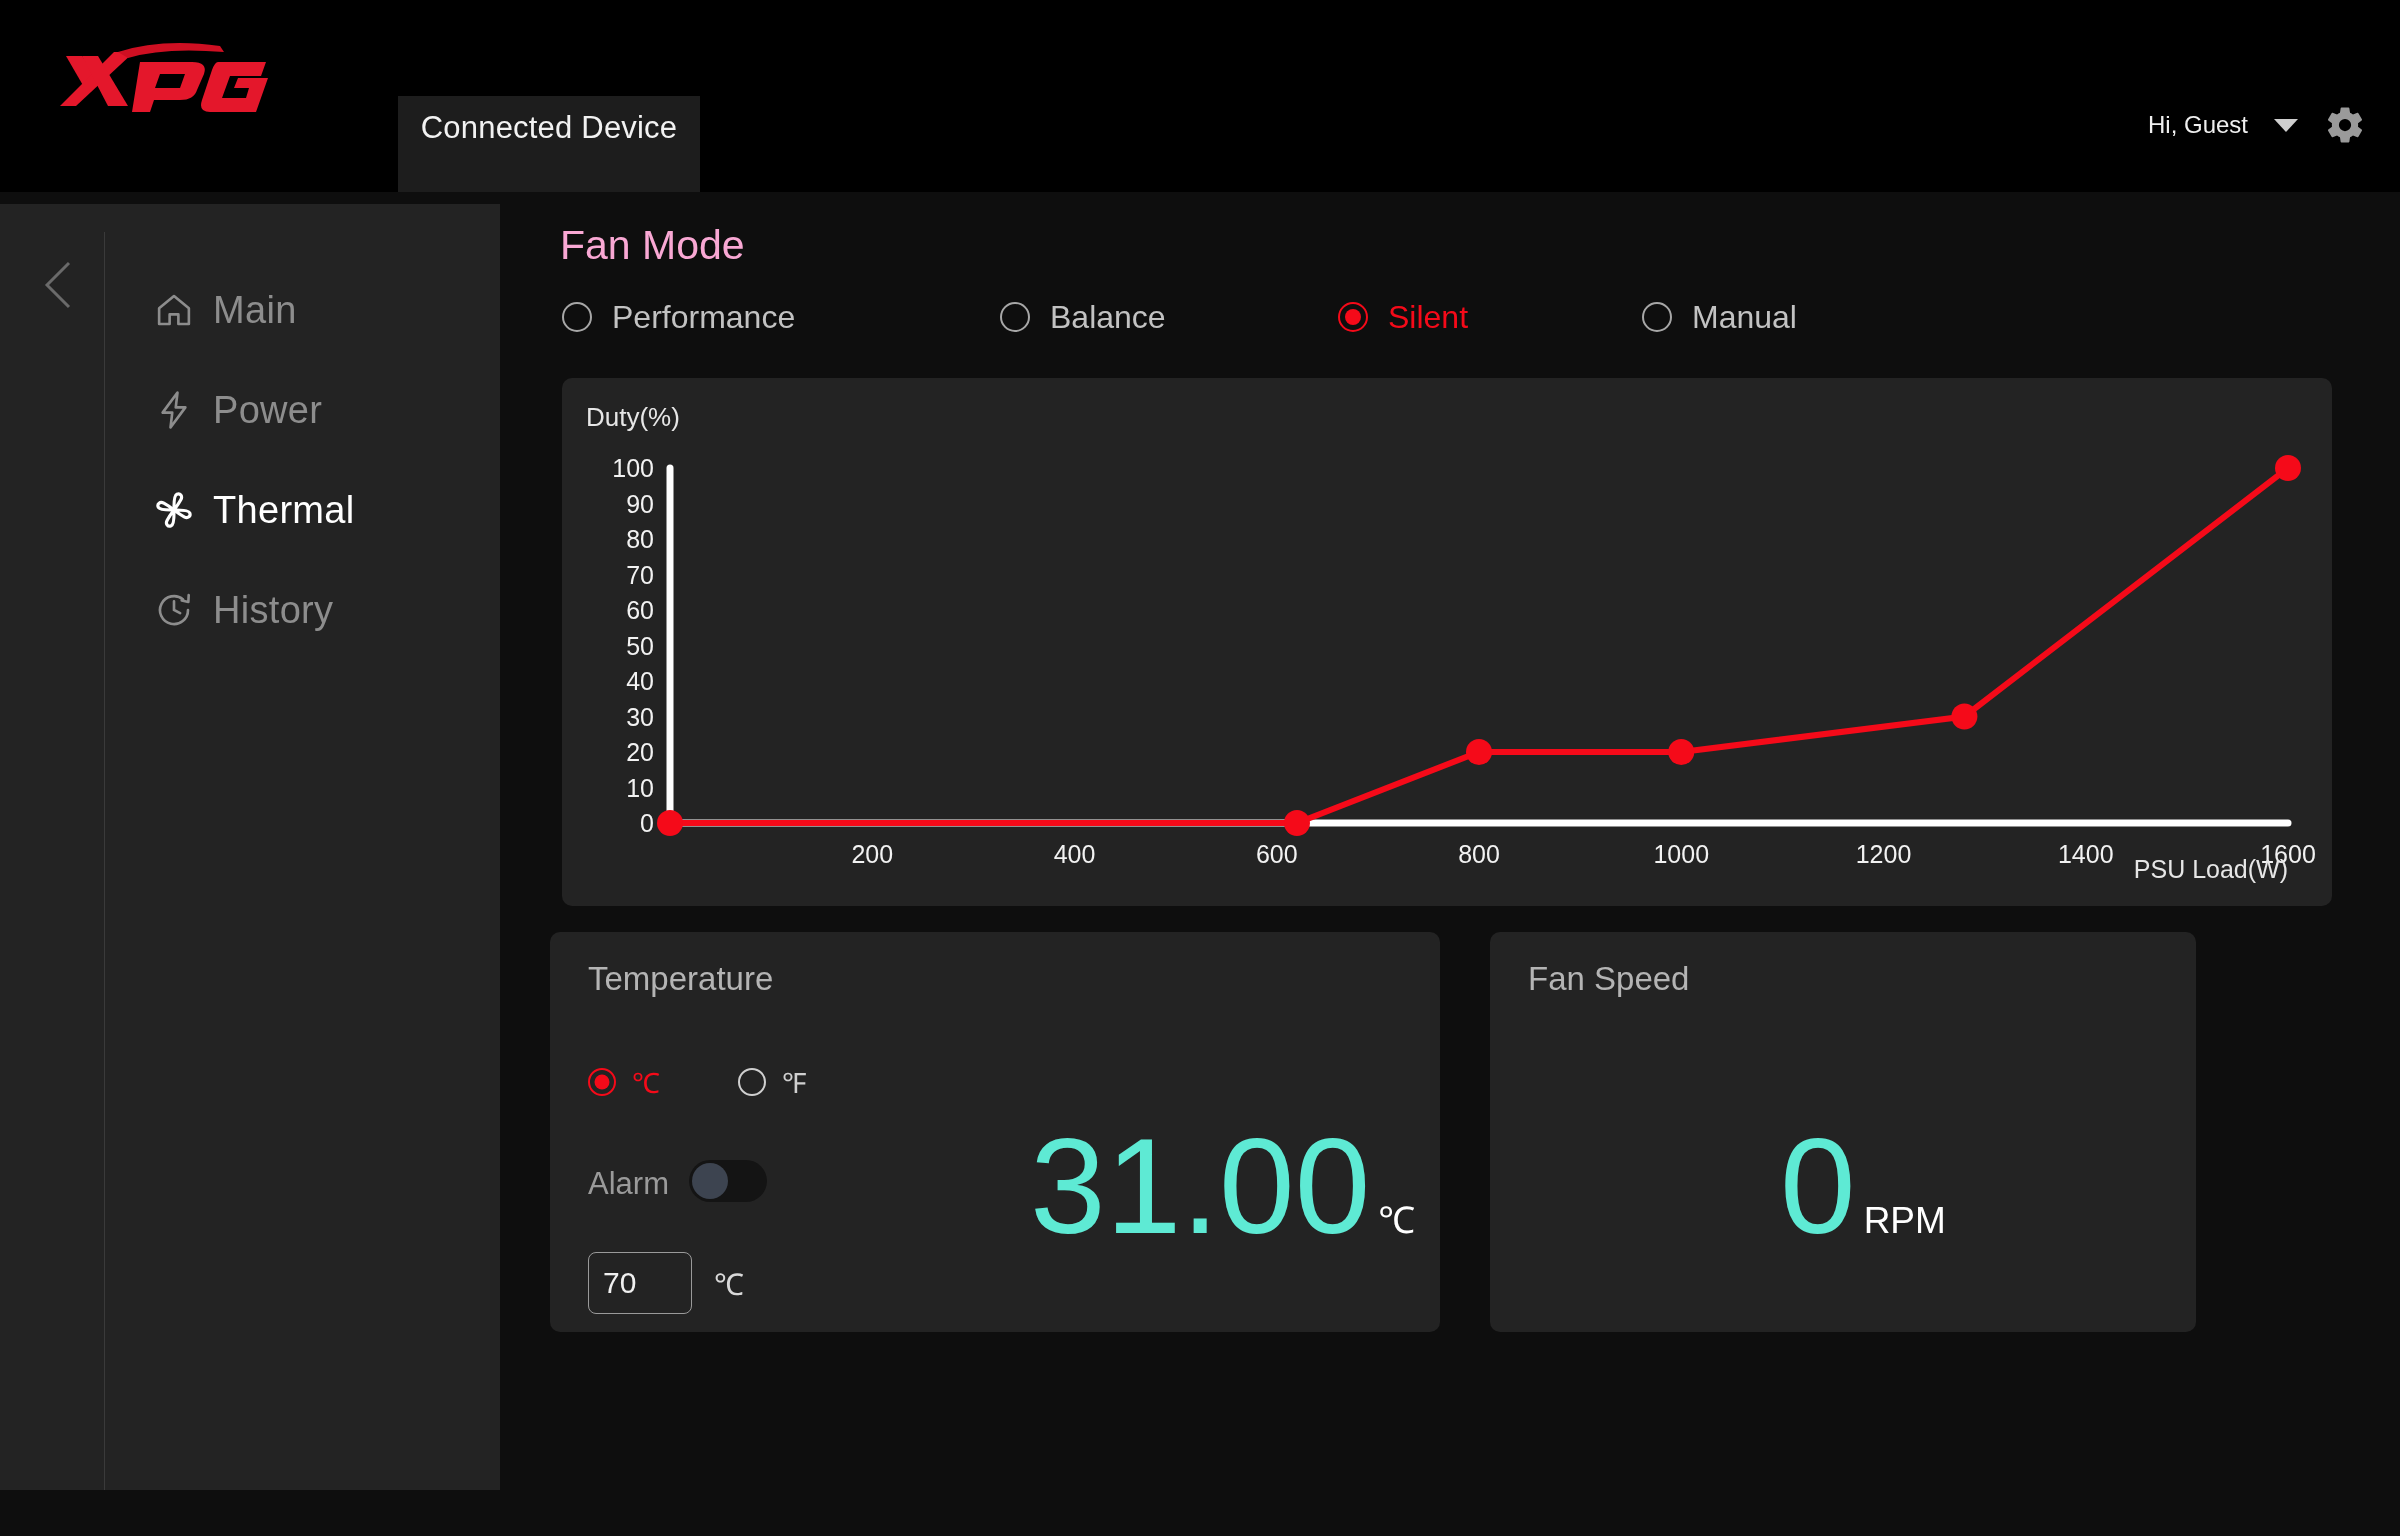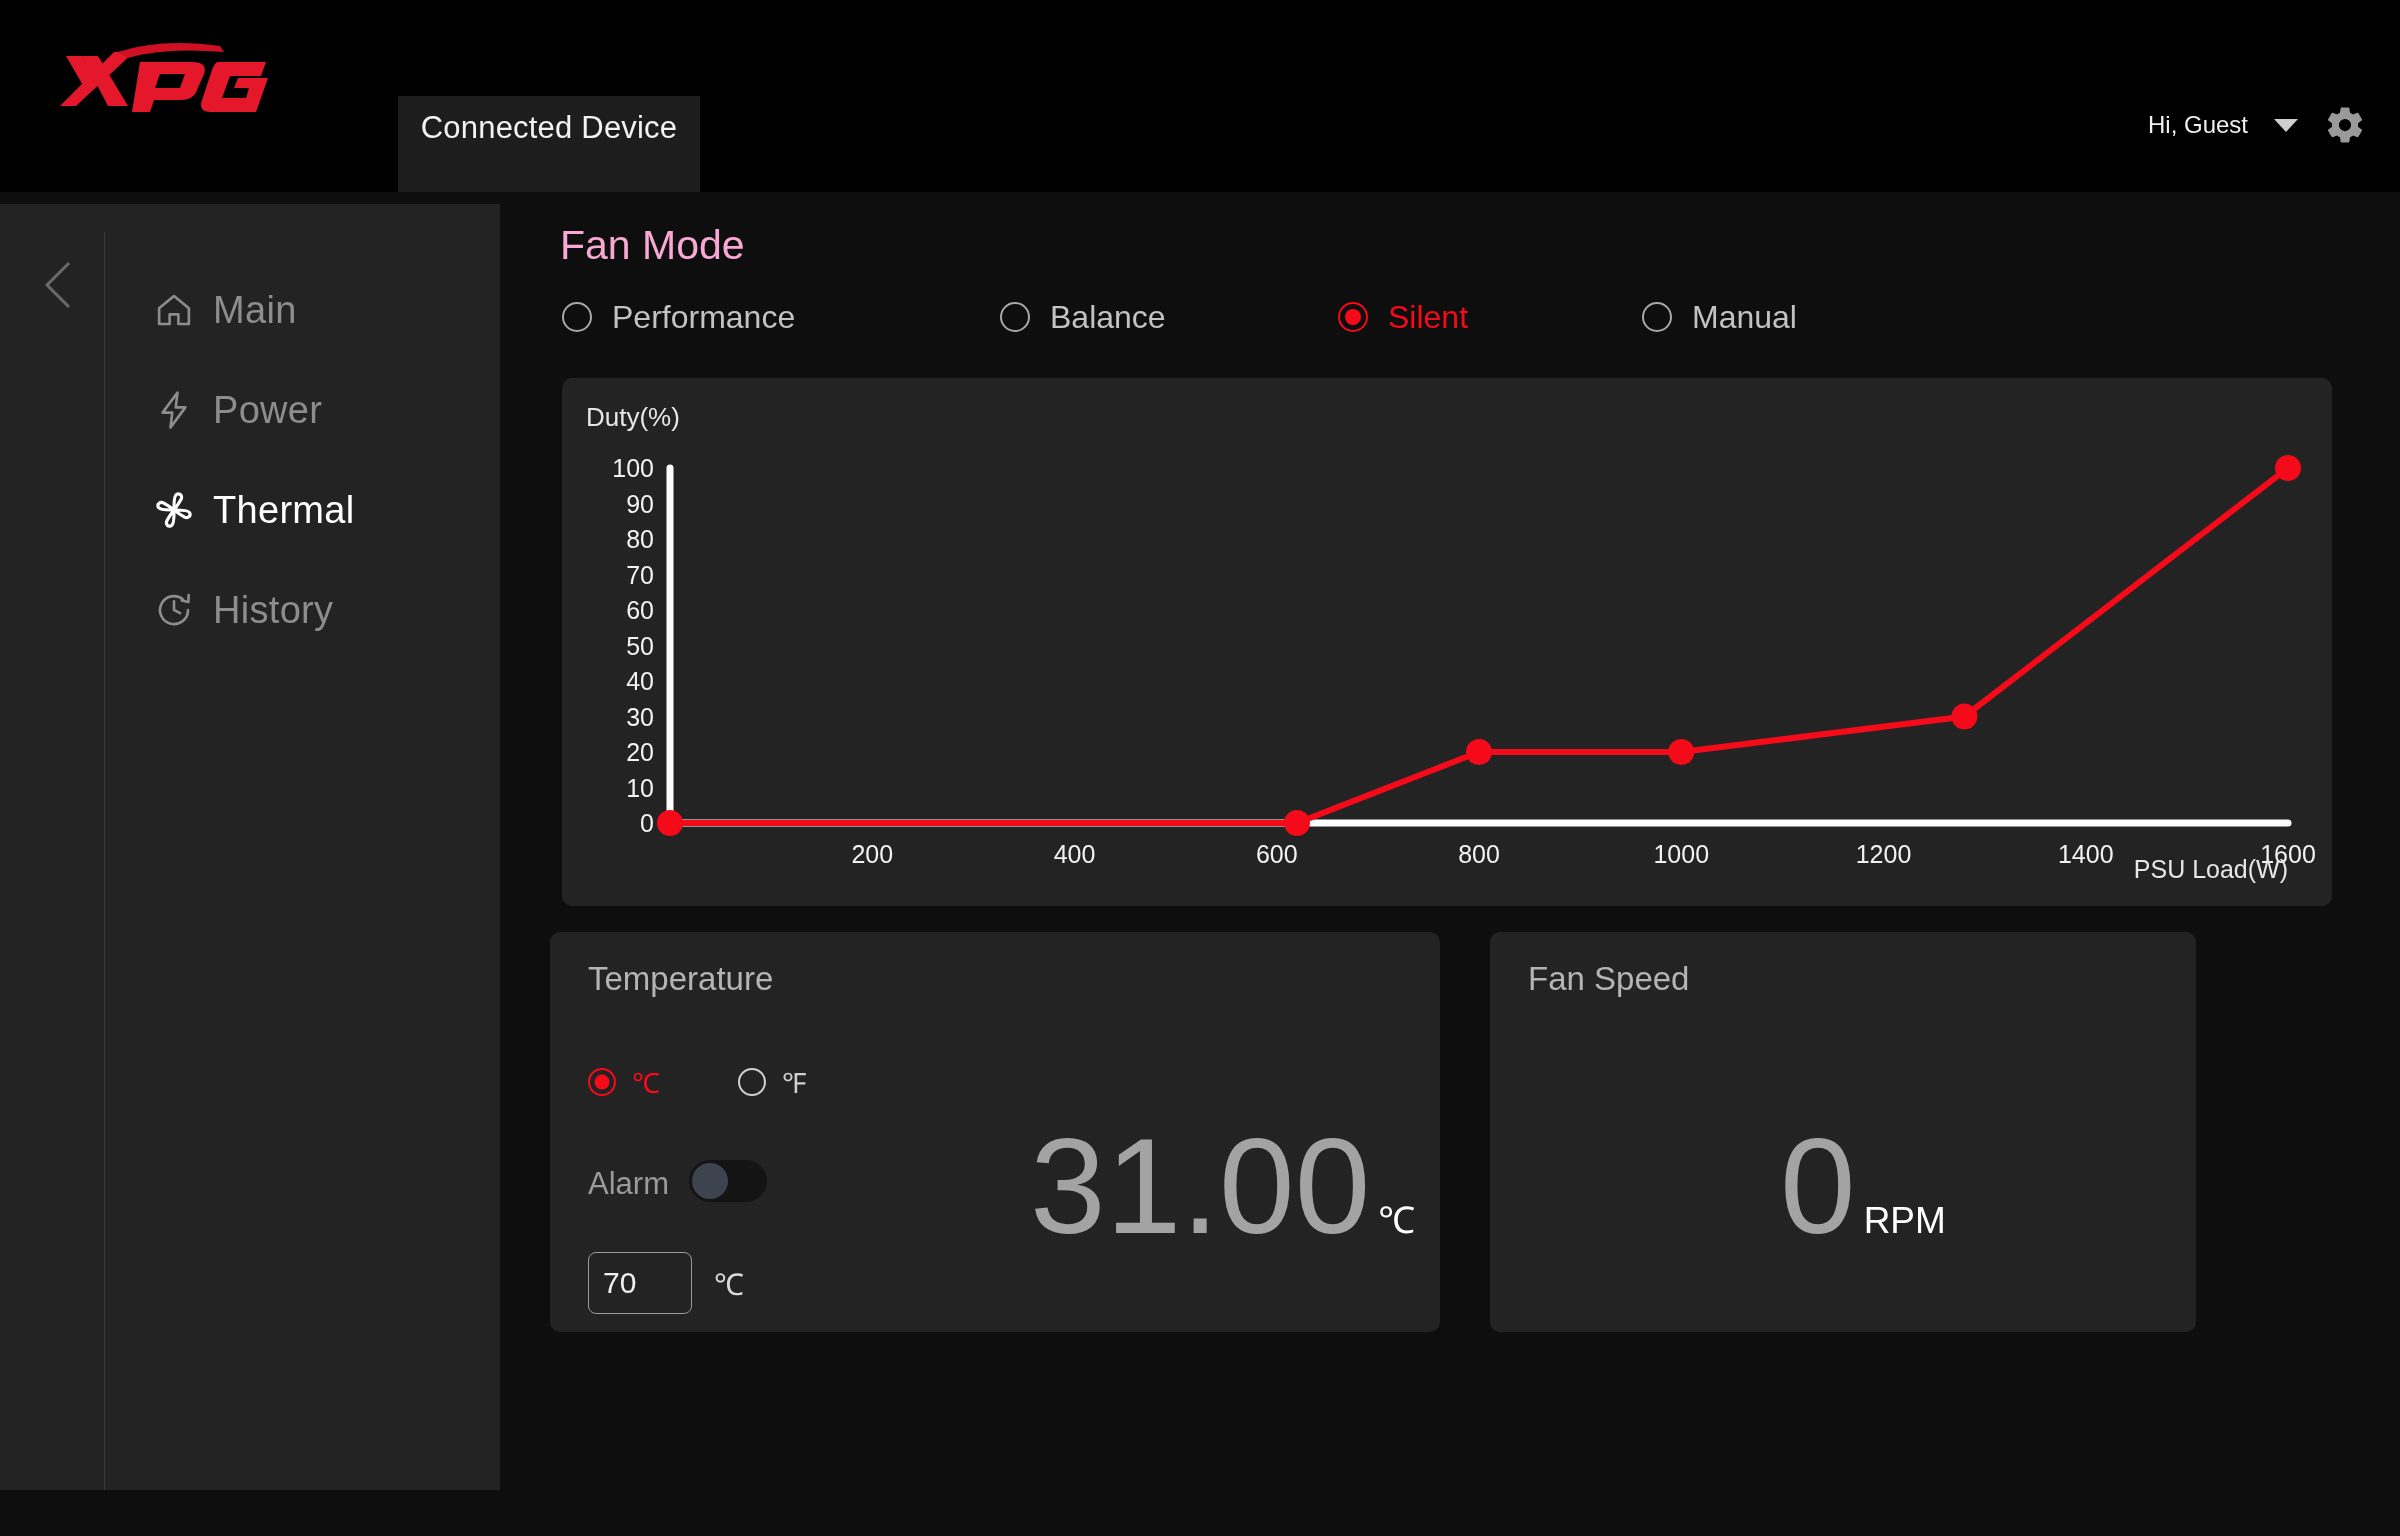--- a/index.html
+++ b/index.html
@@ -191,21 +191,21 @@
     font-family: "Liberation Sans", sans-serif;
     padding-left: 14px; outline: none;
   }
   #alarm-threshold-unit { font-size: 30px; color: #d8d8d8; }
 
   .bigval {
     position: absolute; display: flex; align-items: baseline;
   }
   #temp-value-wrap { left: 480px; top: 186px; }
   #fan-value-wrap  { left: 290px; top: 186px; }
-  .bigval .num { font-size: 136px; color: #a3a3a3; line-height: 1; font-weight: 400; }
+  .bigval .num { font-size: 136px; color: #5eead4; line-height: 1; font-weight: 400; }
   .bigval .unit { font-size: 37px; color: #ffffff; margin-left: 8px; }
 </style>
 </head>
 <body>
 
 <div id="app">
 
   <div id="titlebar">
     <div class="wbtn" id="btn-min">
       <span class="glyph-min"></span>

